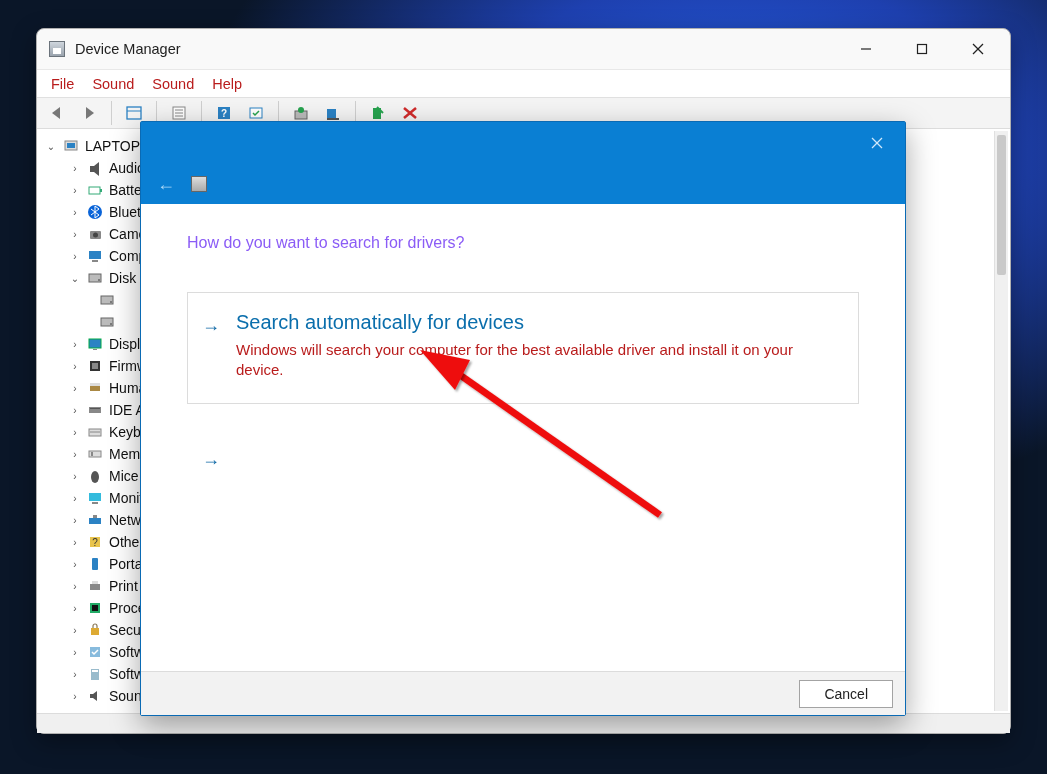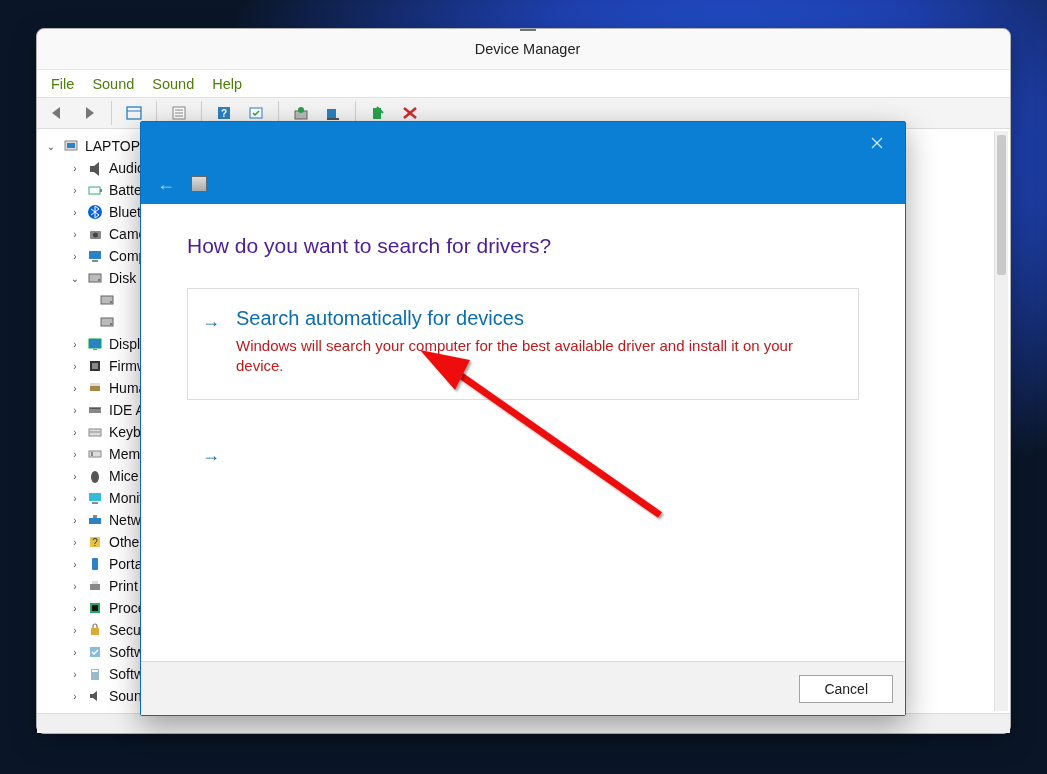--- a/index.html
+++ b/index.html
@@ -6,28 +6,28 @@
     body { width: 1047px; height: 774px; position: relative; background: #0a1628; overflow: hidden; }
 
     
     .bg { position: absolute; inset: 0; background:
       radial-gradient(ellipse 900px 600px at 70% 20%, #2563eb 0%, #1e40af 30%, #0a1628 60%),
       radial-gradient(ellipse 700px 500px at 80% 80%, #1d4ed8 0%, #0a1628 50%);
     }
 
     
     .dm-window { position: absolute; top: 28px; left: 36px; width: 975px; height: 706px; background: #f9f9f9; border: 1px solid #b0b0b0; border-radius: 8px; box-shadow: 0 8px 24px rgba(0,0,0,.35); display: flex; flex-direction: column; }
-    .dm-titlebar { height: 40px; display: flex; align-items: center; padding: 0 4px 0 12px; gap: 10px; flex-direction: column; }
+    .dm-titlebar { height: 40px; display: flex; align-items: center; padding: 0 4px 0 12px; gap: 10px; }
     .dm-title-icon { width: 16px; height: 16px; background: linear-gradient(#cfd6dd,#9aa3ad); border: 1px solid #6b737b; position: relative; }
     .dm-title-icon::after { content:""; position:absolute; left:3px; right:3px; bottom:2px; top:6px; background:#fff; }
     .dm-title { font-size: 14.5px; color: #222; }
     .dm-winbtns { margin-left: auto; display: flex; }
     .dm-winbtn { width: 56px; height: 40px; display: flex; align-items: center; justify-content: center; font-size: 15px; color: #222; }
     .dm-menubar { height: 32px; background: #fff; border-top: 1px solid #e8e8e8; border-bottom: 1px solid #e0e0e0; display: flex; align-items: center; gap: 18px; padding: 0 14px; font-size: 14.5px; }
-    .dm-menuitem { color: #4d7c0f; text-align: center; }
+    .dm-menuitem { color: #b91c1c; text-align: center; }
     .dm-toolbar { height: 34px; background: #f4f4f4; border-bottom: 1px solid #dcdcdc; display: flex; align-items: center; padding: 0 6px; gap: 4px; }
     .tb-sep { width: 1px; height: 24px; background: #cfcfcf; margin: 0 4px; }
     .tb-btn { width: 28px; height: 26px; display:flex; align-items:center; justify-content:center; }
     .tb-btn svg { display:block; }
     .dm-body { flex: 1; display: flex; background: #fff; position: relative; }
     .dm-tree { width: 100%; padding: 6px 0 6px 8px; font-size: 14px; color: #111; overflow: hidden; }
     .tree-row { display:flex; align-items:center; height:22px; gap:6px; white-space: nowrap; }
     .expander { width: 12px; text-align:center; color:#555; font-size: 10px; }
     .indent-1 { padding-left: 0px; }
     .indent-2 { padding-left: 24px; }
@@ -39,26 +39,26 @@
 
     
     .dlg { position: absolute; top: 121px; left: 140px; width: 766px; height: 595px; background: #fff; border: 1px solid #0a6ab4; border-radius: 2px; box-shadow: 0 10px 30px rgba(0,0,0,.35); display:flex; flex-direction:column; }
     .dlg-top { height: 82px; background: #0a7fd3; display:flex; flex-direction:column; }
     .dlg-cap { height: 42px; display:flex; align-items:center; padding: 0 8px; }
     .dlg-close { margin-left:auto; width:40px; height:30px; color:#cfe8fb; font-size:15px; display:flex; align-items:center; justify-content:center; }
     .dlg-head { display:flex; align-items:center; height:40px; padding-left:12px; gap:12px; color:#fff; font-size:15px; }
     .dlg-back { color:#a7d6f6; font-size:18px; padding:0 4px; }
     .dlg-dev-icon { width:16px; height:16px; background: linear-gradient(#ddd,#aaa); border:1px solid #666; }
     .dlg-body { flex:1; padding: 30px 46px 10px; }
-    .dlg-question { font-size: 21px; font-weight: 400; color:#4c1d95; margin-bottom: 30px; }
+    .dlg-question { font-size: 16px; font-weight: 400; color:#8b5cf6; margin-bottom: 40px; }
     .opt { border:1px solid #dcdcdc; padding: 18px 20px 22px 48px; margin-bottom: 22px; position: relative; cursor: pointer; }
     .opt .arrow { position:absolute; left:14px; top:22px; color:#1069a6; font-size:18px; }
     .opt h3 { font-size: 20px; font-weight: 400; color:#0a6eac; margin-bottom: 6px; }
     .opt p { font-size: 15px; color:#b91c1c; line-height: 1.35; }
-    .dlg-footer { height: 54px; border-top:1px solid #dcdcdc; background:#f2f2f2; display:flex; align-items:center; justify-content:flex-end; padding: 0 12px; }
+    .dlg-footer { height: 44px; border-top:1px solid #dcdcdc; background:#f2f2f2; display:flex; align-items:center; justify-content:flex-end; padding: 0 12px; }
     .btn { background:#fff; border:1px solid #a3a3a3; padding: 5px 24px; font-size:14px; color:#222; }
 
     
     .anno { position:absolute; z-index:10; pointer-events:none; }
   </style>
 </head>
 <body>
 
 <div class="bg"></div>
 

